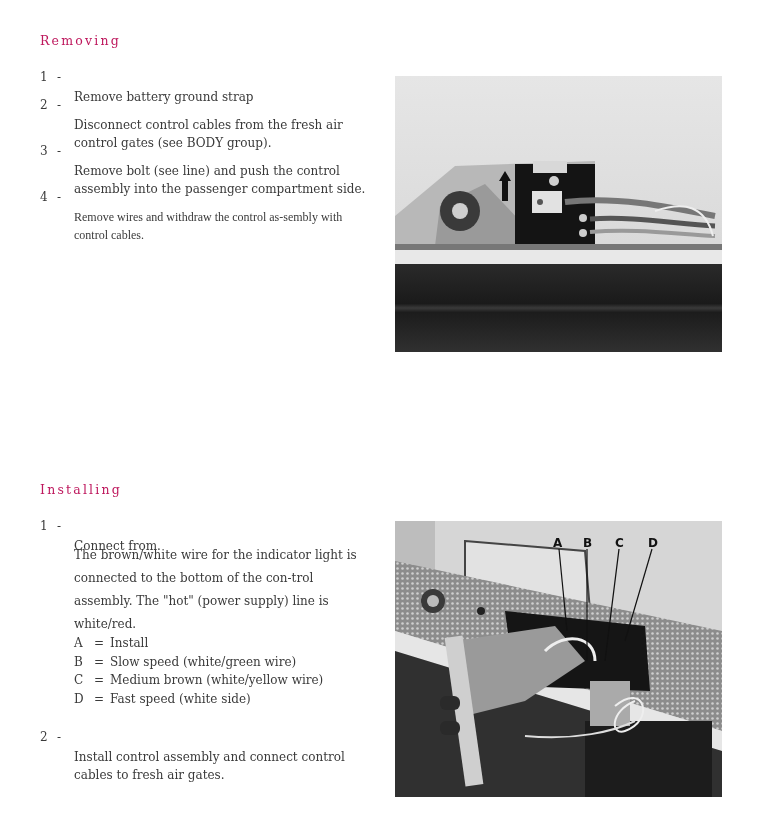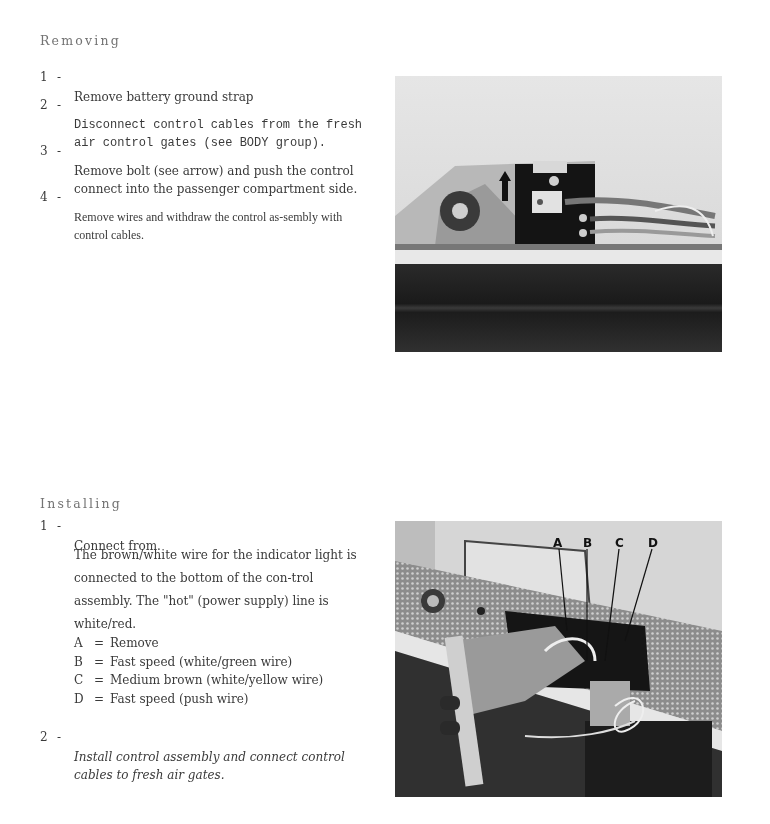--- a/index.html
+++ b/index.html
@@ -1,18 +1,18 @@
 <!DOCTYPE html>
 <html><head>
 <meta charset="utf-8">
 <style>
   html, body { margin: 0; padding: 0; background: #ffffff; }
   body { width: 770px; height: 824px; position: relative; overflow: hidden;
          font-family: "DejaVu Serif", "Liberation Serif", serif; color: #3a3a3a; }
-  .heading { position: absolute; left: 40px; font-size: 12.5px; letter-spacing: 2.2px; color: #737373; }
+  .heading { position: absolute; left: 40px; font-size: 12.5px; letter-spacing: 2.2px; color: #be185d; }
   .step { position: absolute; left: 40px; font-size: 12px; line-height: 18px; width: 340px; }
   .step .num { position: absolute; left: 0; top: 0; width: 12px; }
   .step .dash { position: absolute; left: 17px; top: 0; }
   .step .txt { position: absolute; left: 34px; top: 0; width: 310px; margin-top: 20px; }
   .para { position: absolute; left: 74px; font-size: 12px; line-height: 23px; width: 290px; }
   .legend { position: absolute; left: 74px; font-size: 12px; line-height: 18.5px; }
   .legend .row { position: relative; height: 18.5px; }
   .legend .k { position: absolute; left: 0; }
   .legend .eq { position: absolute; left: 20px; }
   .legend .v { position: absolute; left: 36px; white-space: nowrap; }
@@ -26,26 +26,26 @@
 <div class="heading" style="top:33px;">Removing</div>
 
 <div class="step" style="top:68px;">
   <span class="num">1</span>
   <span class="dash">-</span>
   <span class="txt">Remove battery ground strap</span>
 </div>
 <div class="step" style="top:96px;">
   <span class="num">2</span>
   <span class="dash">-</span>
-  <span class="txt" style="width:300px;font-family:Liberation Mono, monospace;">Disconnect control cables from the fresh air control gates (see BODY group).</span>
+  <span class="txt" style="width:300px;">Disconnect control cables from the fresh air control gates (see BODY group).</span>
 </div>
 <div class="step" style="top:142px;">
   <span class="num">3</span>
   <span class="dash">-</span>
-  <span class="txt">Remove bolt (see arrow) and push the control connect into the passenger compartment side.</span>
+  <span class="txt">Remove bolt (see line) and push the control assembly into the passenger compartment side.</span>
 </div>
 <div class="step" style="top:188px;">
   <span class="num">4</span>
   <span class="dash">-</span>
   <span class="txt" style="width:285px;font-family:Liberation Serif, serif;">Remove wires and withdraw the control as-sembly with control cables.</span>
 </div>
 
 <div class="photo" style="top:76px;">
   <svg viewBox="0 0 327 276" preserveAspectRatio="none">
     <defs>
@@ -77,57 +77,57 @@
     <path d="M170,126 C220,120 270,130 320,140" stroke="#777" stroke-width="6" fill="none"></path>
     <path d="M195,143 C240,140 280,148 320,150" stroke="#555" stroke-width="5" fill="none"></path>
     <path d="M195,156 C240,152 280,158 320,160" stroke="#999" stroke-width="4" fill="none"></path>
     <path d="M260,135 C290,125 310,130 318,160" stroke="#eee" stroke-width="2" fill="none"></path>
     <rect x="0" y="168" width="327" height="6" fill="#777"></rect>
     <rect x="0" y="174" width="327" height="14" fill="#e8e8e8"></rect>
     <rect x="0" y="188" width="327" height="88" fill="url(#dark1)"></rect>
   </svg>
 </div>
 
-<div class="heading" style="top:496px;">Installing</div>
+<div class="heading" style="top:482px;">Installing</div>
 
 <div class="step" style="top:517px;">
   <span class="num">1</span>
   <span class="dash">-</span>
   <span class="txt">Connect from.</span>
 </div>
 
 <div class="para" style="top:544px;">The brown/white wire for the indicator light is connected to the bottom of the con-trol assembly. The "hot" (power supply) line is white/red.</div>
 
 <div class="legend" style="top:634px;">
   <div class="row">
     <span class="k">A</span>
     <span class="eq">=</span>
-    <span class="v">Remove</span>
+    <span class="v">Install</span>
   </div>
   <div class="row">
     <span class="k">B</span>
     <span class="eq">=</span>
-    <span class="v">Fast speed (white/green wire)</span>
+    <span class="v">Slow speed (white/green wire)</span>
   </div>
   <div class="row">
     <span class="k">C</span>
     <span class="eq">=</span>
     <span class="v">Medium brown (white/yellow wire)</span>
   </div>
   <div class="row">
     <span class="k">D</span>
     <span class="eq">=</span>
-    <span class="v">Fast speed (push wire)</span>
+    <span class="v">Fast speed (white side)</span>
   </div>
 </div>
 
 <div class="step" style="top:728px;">
   <span class="num">2</span>
   <span class="dash">-</span>
-  <span class="txt" style="width:300px;font-style:italic;">Install control assembly and connect control cables to fresh air gates.</span>
+  <span class="txt" style="width:300px;">Install control assembly and connect control cables to fresh air gates.</span>
 </div>
 
 <div class="photo" style="top:521px;">
   <svg viewBox="0 0 327 276" preserveAspectRatio="none">
     <defs>
       <pattern id="dots" width="5" height="5" patternUnits="userSpaceOnUse">
         <rect width="5" height="5" fill="#8c8c8c"></rect>
         <circle cx="2.5" cy="2.5" r="1.3" fill="#cfcfcf"></circle>
       </pattern>
     </defs>

